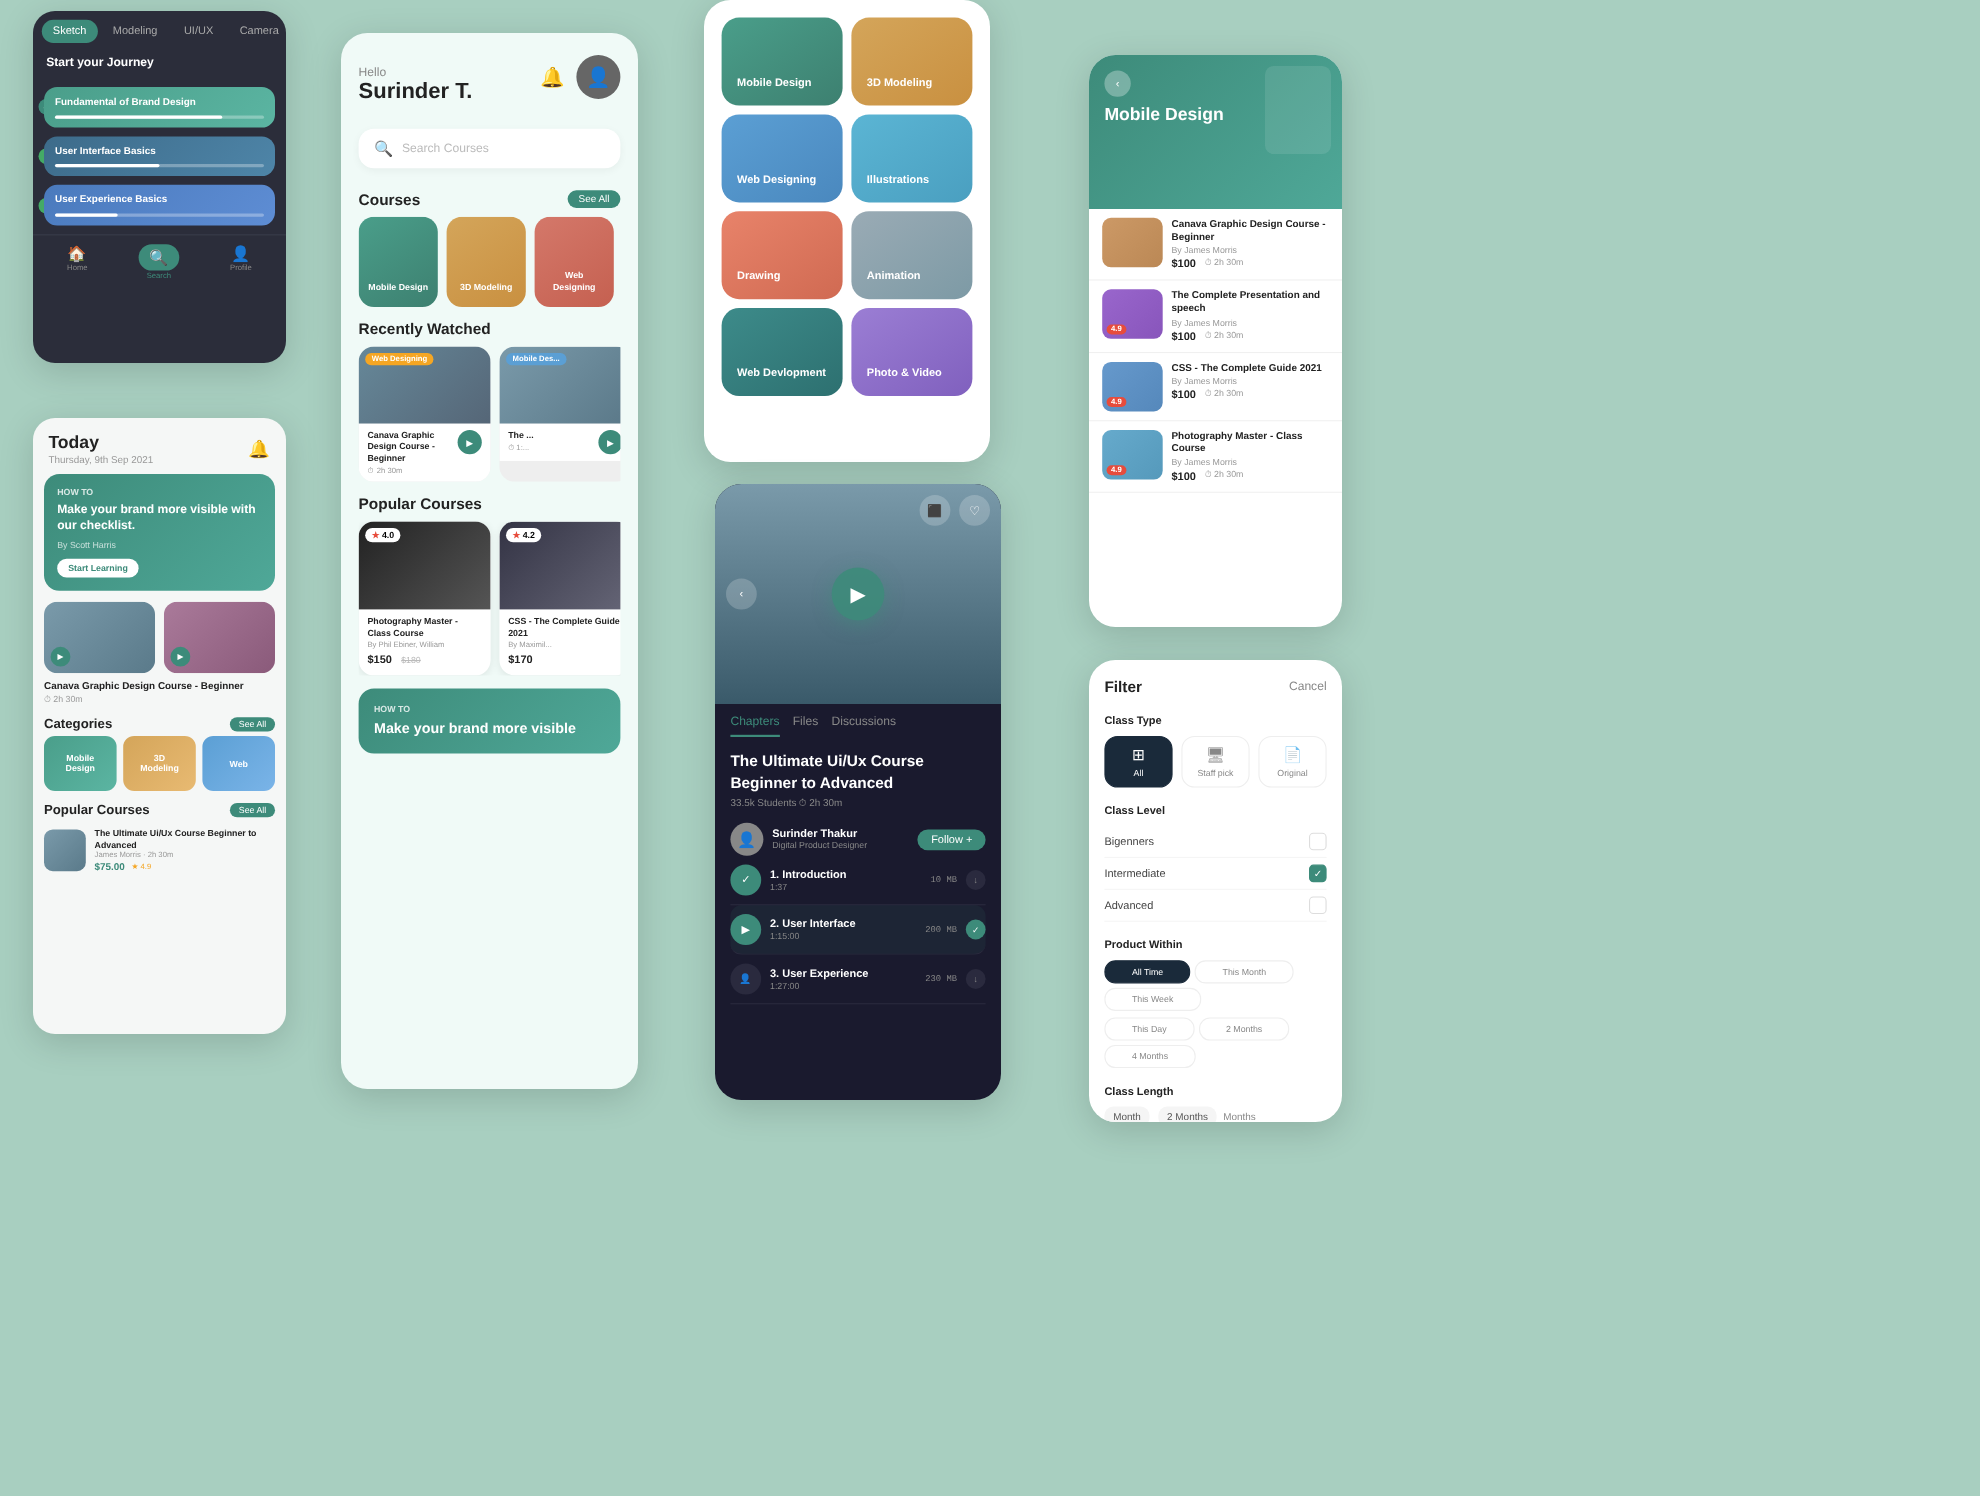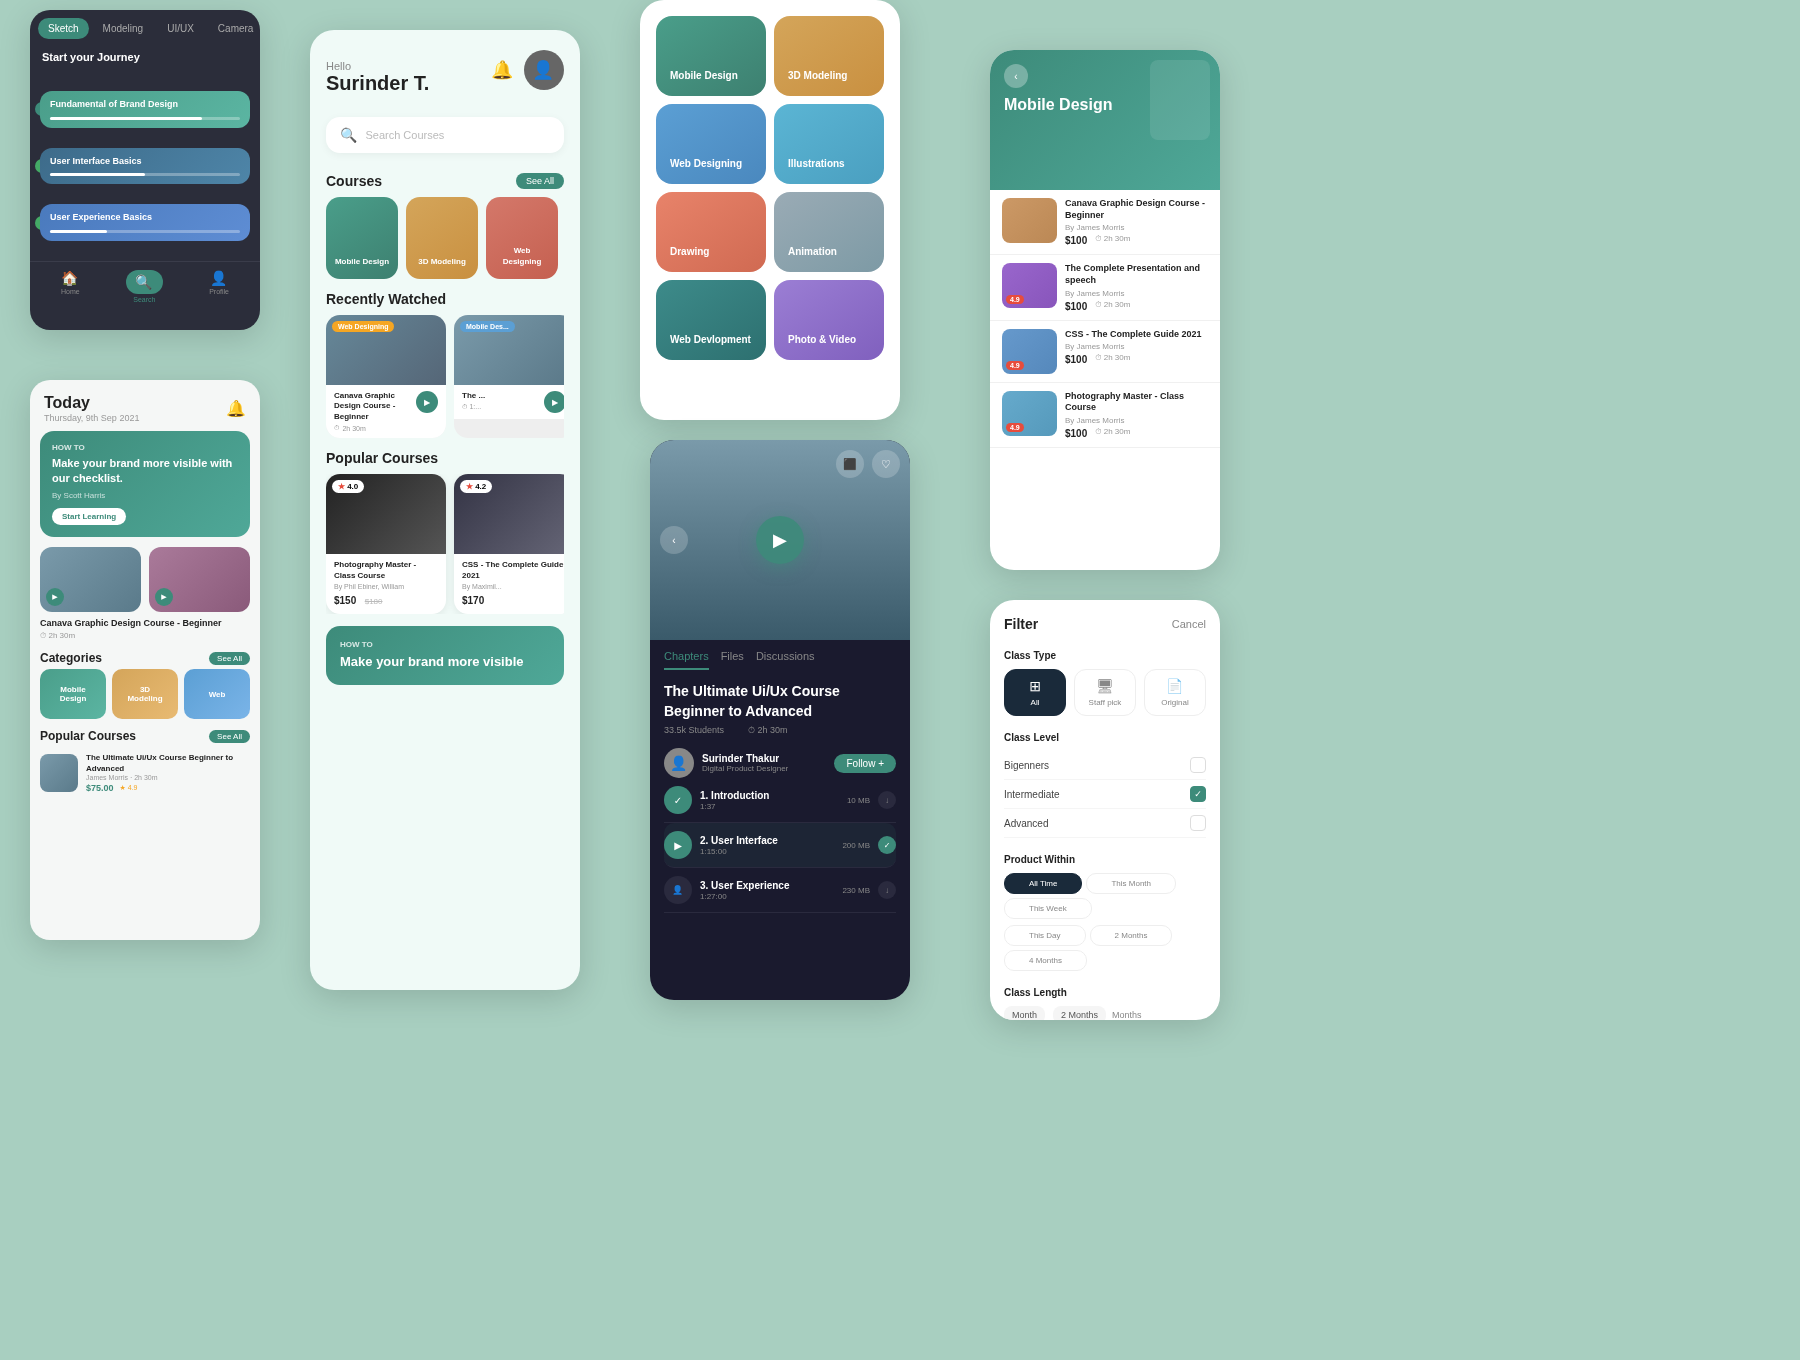--- a/index.html
+++ b/index.html
@@ -82,21 +82,21 @@
     .screen1-check {
       width: 14px; height: 14px;
       background: #3d8b7a;
       border-radius: 50%;
       display: flex; align-items: center; justify-content: center;
       position: absolute; left: -5px; top: 50%; transform: translateY(-50%);
       font-size: 8px; color: #fff;
     }
     .screen1-card-wrapper {
       display: flex; align-items: center;
-      margin: 20px 10px;
+      margin: 8px 10px;
       position: relative;
     }
     .screen1-nav {
       display: flex;
       justify-content: space-around;
       padding: 8px;
       border-top: 1px solid #3a3c4a;
       margin-top: 6px;
     }
     .screen1-nav-item {
@@ -429,21 +429,21 @@
       font-size: 11px; color: #888;
       padding-bottom: 6px;
       cursor: pointer;
     }
     .screen5-tab.active {
       color: #3d8b7a;
       border-bottom: 2px solid #3d8b7a;
     }
     .screen5-content { padding: 12px 14px; }
     .screen5-course-title { font-size: 14px; font-weight: 700; color: #fff; line-height: 1.4; }
-    .screen5-meta { font-size: 9px; color: #888; margin-top: 4px; display: flex; gap: 24px; }
+    .screen5-meta { font-size: 9px; color: #888; margin-top: 4px; display: flex; gap: 2px; }
     .screen5-instructor {
       display: flex; align-items: center; gap: 8px;
       margin-top: 12px;
     }
     .screen5-avatar {
       width: 30px; height: 30px;
       border-radius: 50%;
       background: #888;
       overflow: hidden;
     }
@@ -468,21 +468,21 @@
       border-radius: 50%;
       display: flex; align-items: center; justify-content: center;
       font-size: 10px; flex-shrink: 0;
     }
     .chapter-active { background: #3d8b7a; color: #fff; }
     .chapter-play { background: #3d8b7a; color: #fff; }
     .chapter-inactive { background: #2a2a3e; color: #888; }
     .screen5-chapter-info { flex: 1; }
     .screen5-chapter-title { font-size: 10px; font-weight: 600; color: #fff; }
     .screen5-chapter-duration { font-size: 8px; color: #888; margin-top: 1px; }
-    .screen5-chapter-meta { font-size: 8px; color: #888; flex-shrink: 0; }
+    .screen5-chapter-meta { font-size: 8px; color: #888; flex-shrink: 0; font-family: Liberation Mono, monospace; }
     .screen5-chapter-badge {
       width: 18px; height: 18px;
       border-radius: 50%;
       background: #2a2a3e;
       display: flex; align-items: center; justify-content: center;
       font-size: 8px; color: #888; cursor: pointer;
     }
 
     
     .screen6 {

